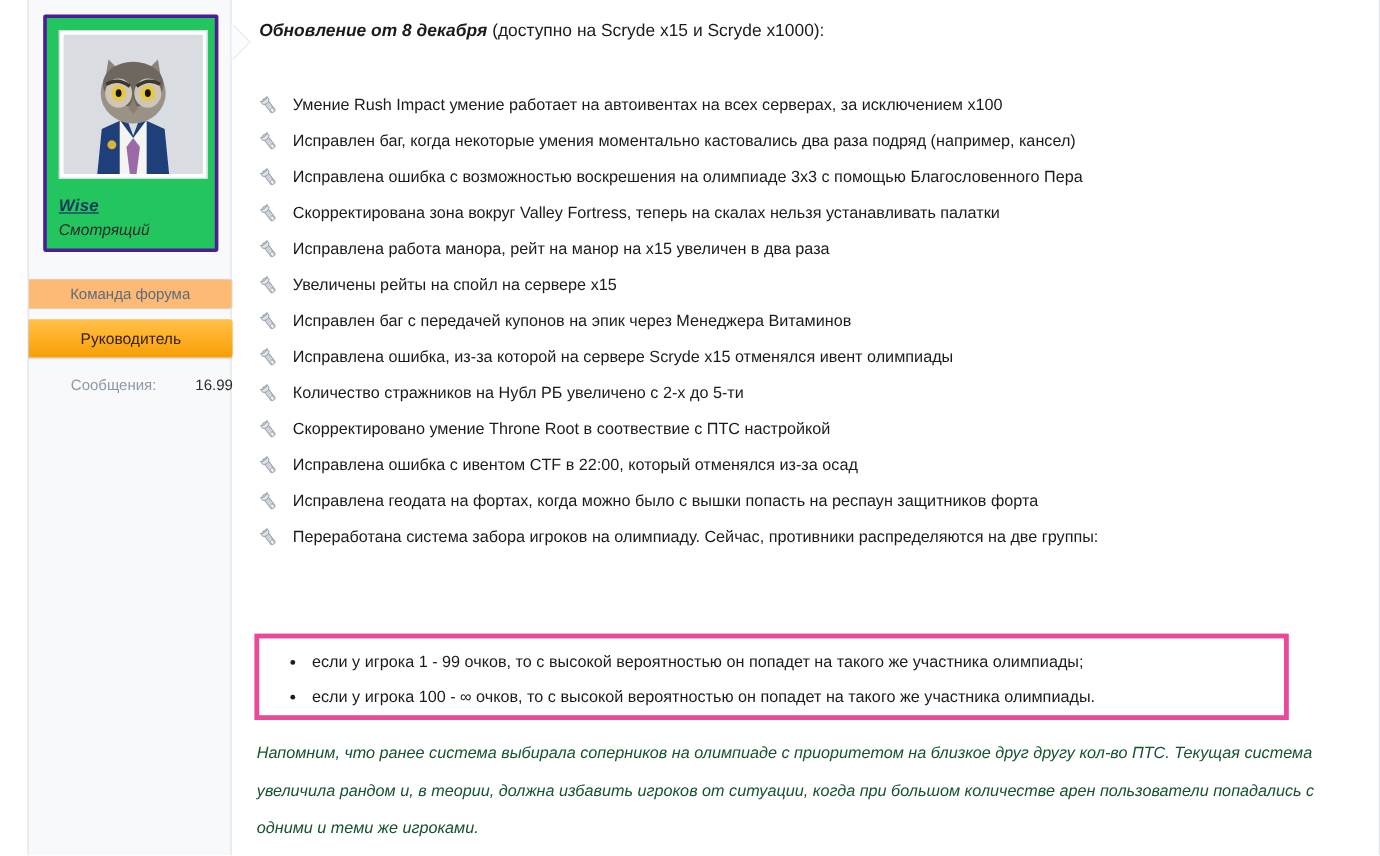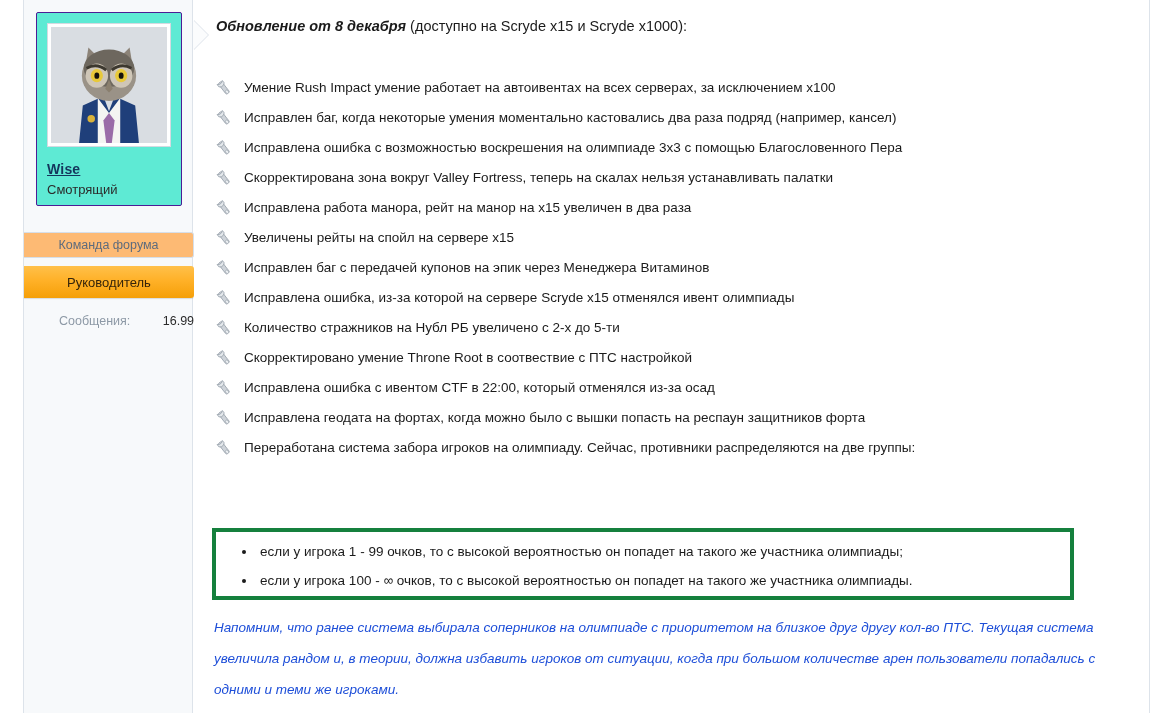--- a/index.html
+++ b/index.html
@@ -24,24 +24,25 @@
     width: 170px;
     height: 713px;
     background: #f7f9fb;
     border-left: 1px solid #dde3ea;
     border-right: 1px solid #dde3ea;
   }
   .user-card {
     position: absolute;
     left: 12px; top: 12px;
     width: 146px;
-    background: #5eead4;
-    border: 1px solid #4c1d95;
+    background: #22c55e;
+    border: 3px solid #4c1d95;
     border-radius: 2px;
     padding: 10px 10px 8px 10px;
+    font-style: italic;
   }
   .avatar-wrap {
     width: 124px; height: 124px;
     border: 1px solid #d4dae1;
     background: #ffffff;
     padding: 3px;
     display: block;
   }
   .avatar-inner {
     width: 100%; height: 100%;
@@ -145,21 +146,21 @@
     position: absolute;
     left: 0px; top: 5px;
     width: 22px; height: 20px;
   }
 
   
   .red-box {
     position: absolute;
     left: 18px; top: 528px;
     width: 862px; height: 72px;
-    border: 4px solid #15803d;
+    border: 4px solid #ec4899;
     background: #ffffff;
   }
   .bullets {
     list-style: none;
     margin: 0;
     padding: 10px 0 0 24px;
   }
   .bullets li {
     position: relative;
     font-size: 13.5px;
@@ -177,21 +178,21 @@
     border-radius: 50%;
     background: #1b1b1b;
   }
 
   .outro {
     position: absolute;
     left: 20px; top: 612px;
     width: 912px;
     font-size: 13.5px;
     font-style: italic;
-    color: #1d4ed8;
+    color: #14532d;
     line-height: 31px;
   }
 
   
   .page-edge-left {
     position: absolute; left: 0; top: 0;
     width: 23px; height: 713px;
     background: #ffffff;
   }
 </style>

